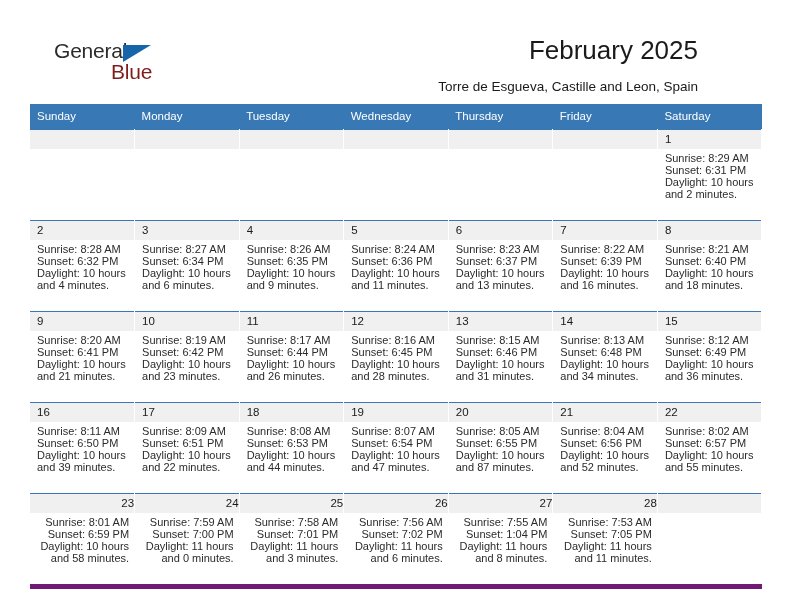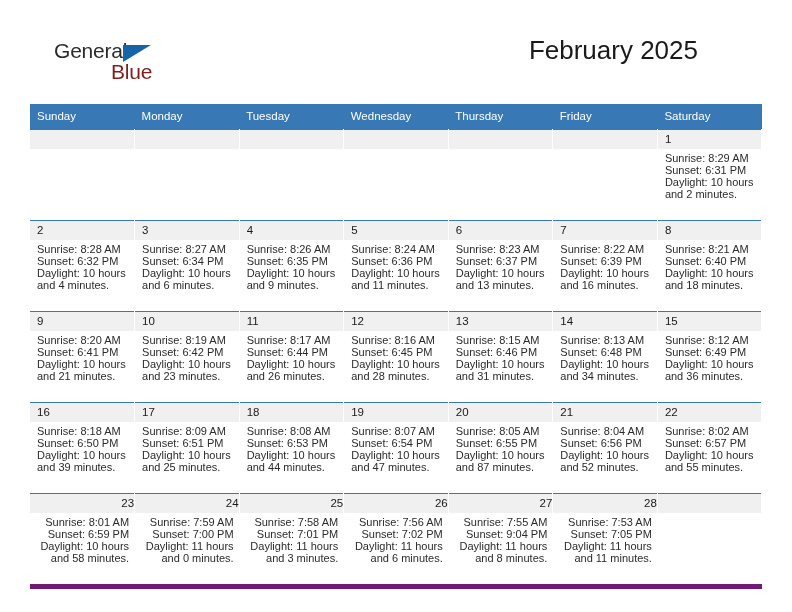--- a/index.html
+++ b/index.html
@@ -158,20 +158,21 @@
 
   <div class="header">
 
     <div class="logo">
       <span class="logo-general">General</span>
       <span class="logo-tri"></span>
       <span class="logo-blue">Blue</span>
     </div>
 
     <div class="title">February 2025</div>
+    <div class="subtitle">Torre de Esgueva, Castille and Leon, Spain</div>
   </div>
 
   <div class="calendar">
     <table class="cal">
       <colgroup>
         <col>
           <col>
           <col>
           <col>
           <col>
@@ -346,33 +347,33 @@
                 <div>Sunset: 6:49 PM</div>
                 <div>Daylight: 10 hours</div>
                 <div>and 36 minutes.</div>
               </div>
             </td>
           </tr>
           <tr class="week">
             <td class="day">
               <div class="daynum-band">16</div>
               <div class="cell-body">
-                <div>Sunrise: 8:18 AM</div>
+                <div>Sunrise: 8:11 AM</div>
                 <div>Sunset: 6:50 PM</div>
                 <div>Daylight: 10 hours</div>
                 <div>and 39 minutes.</div>
               </div>
             </td>
             <td class="day">
               <div class="daynum-band">17</div>
               <div class="cell-body">
                 <div>Sunrise: 8:09 AM</div>
                 <div>Sunset: 6:51 PM</div>
                 <div>Daylight: 10 hours</div>
-                <div>and 25 minutes.</div>
+                <div>and 22 minutes.</div>
               </div>
             </td>
             <td class="day">
               <div class="daynum-band">18</div>
               <div class="cell-body">
                 <div>Sunrise: 8:08 AM</div>
                 <div>Sunset: 6:53 PM</div>
                 <div>Daylight: 10 hours</div>
                 <div>and 44 minutes.</div>
               </div>
@@ -448,21 +449,21 @@
                 <div>Sunrise: 7:56 AM</div>
                 <div>Sunset: 7:02 PM</div>
                 <div>Daylight: 11 hours</div>
                 <div>and 6 minutes.</div>
               </div>
             </td>
             <td class="day">
               <div class="daynum-band">27</div>
               <div class="cell-body">
                 <div>Sunrise: 7:55 AM</div>
-                <div>Sunset: 9:04 PM</div>
+                <div>Sunset: 1:04 PM</div>
                 <div>Daylight: 11 hours</div>
                 <div>and 8 minutes.</div>
               </div>
             </td>
             <td class="day">
               <div class="daynum-band">28</div>
               <div class="cell-body">
                 <div>Sunrise: 7:53 AM</div>
                 <div>Sunset: 7:05 PM</div>
                 <div>Daylight: 11 hours</div>

